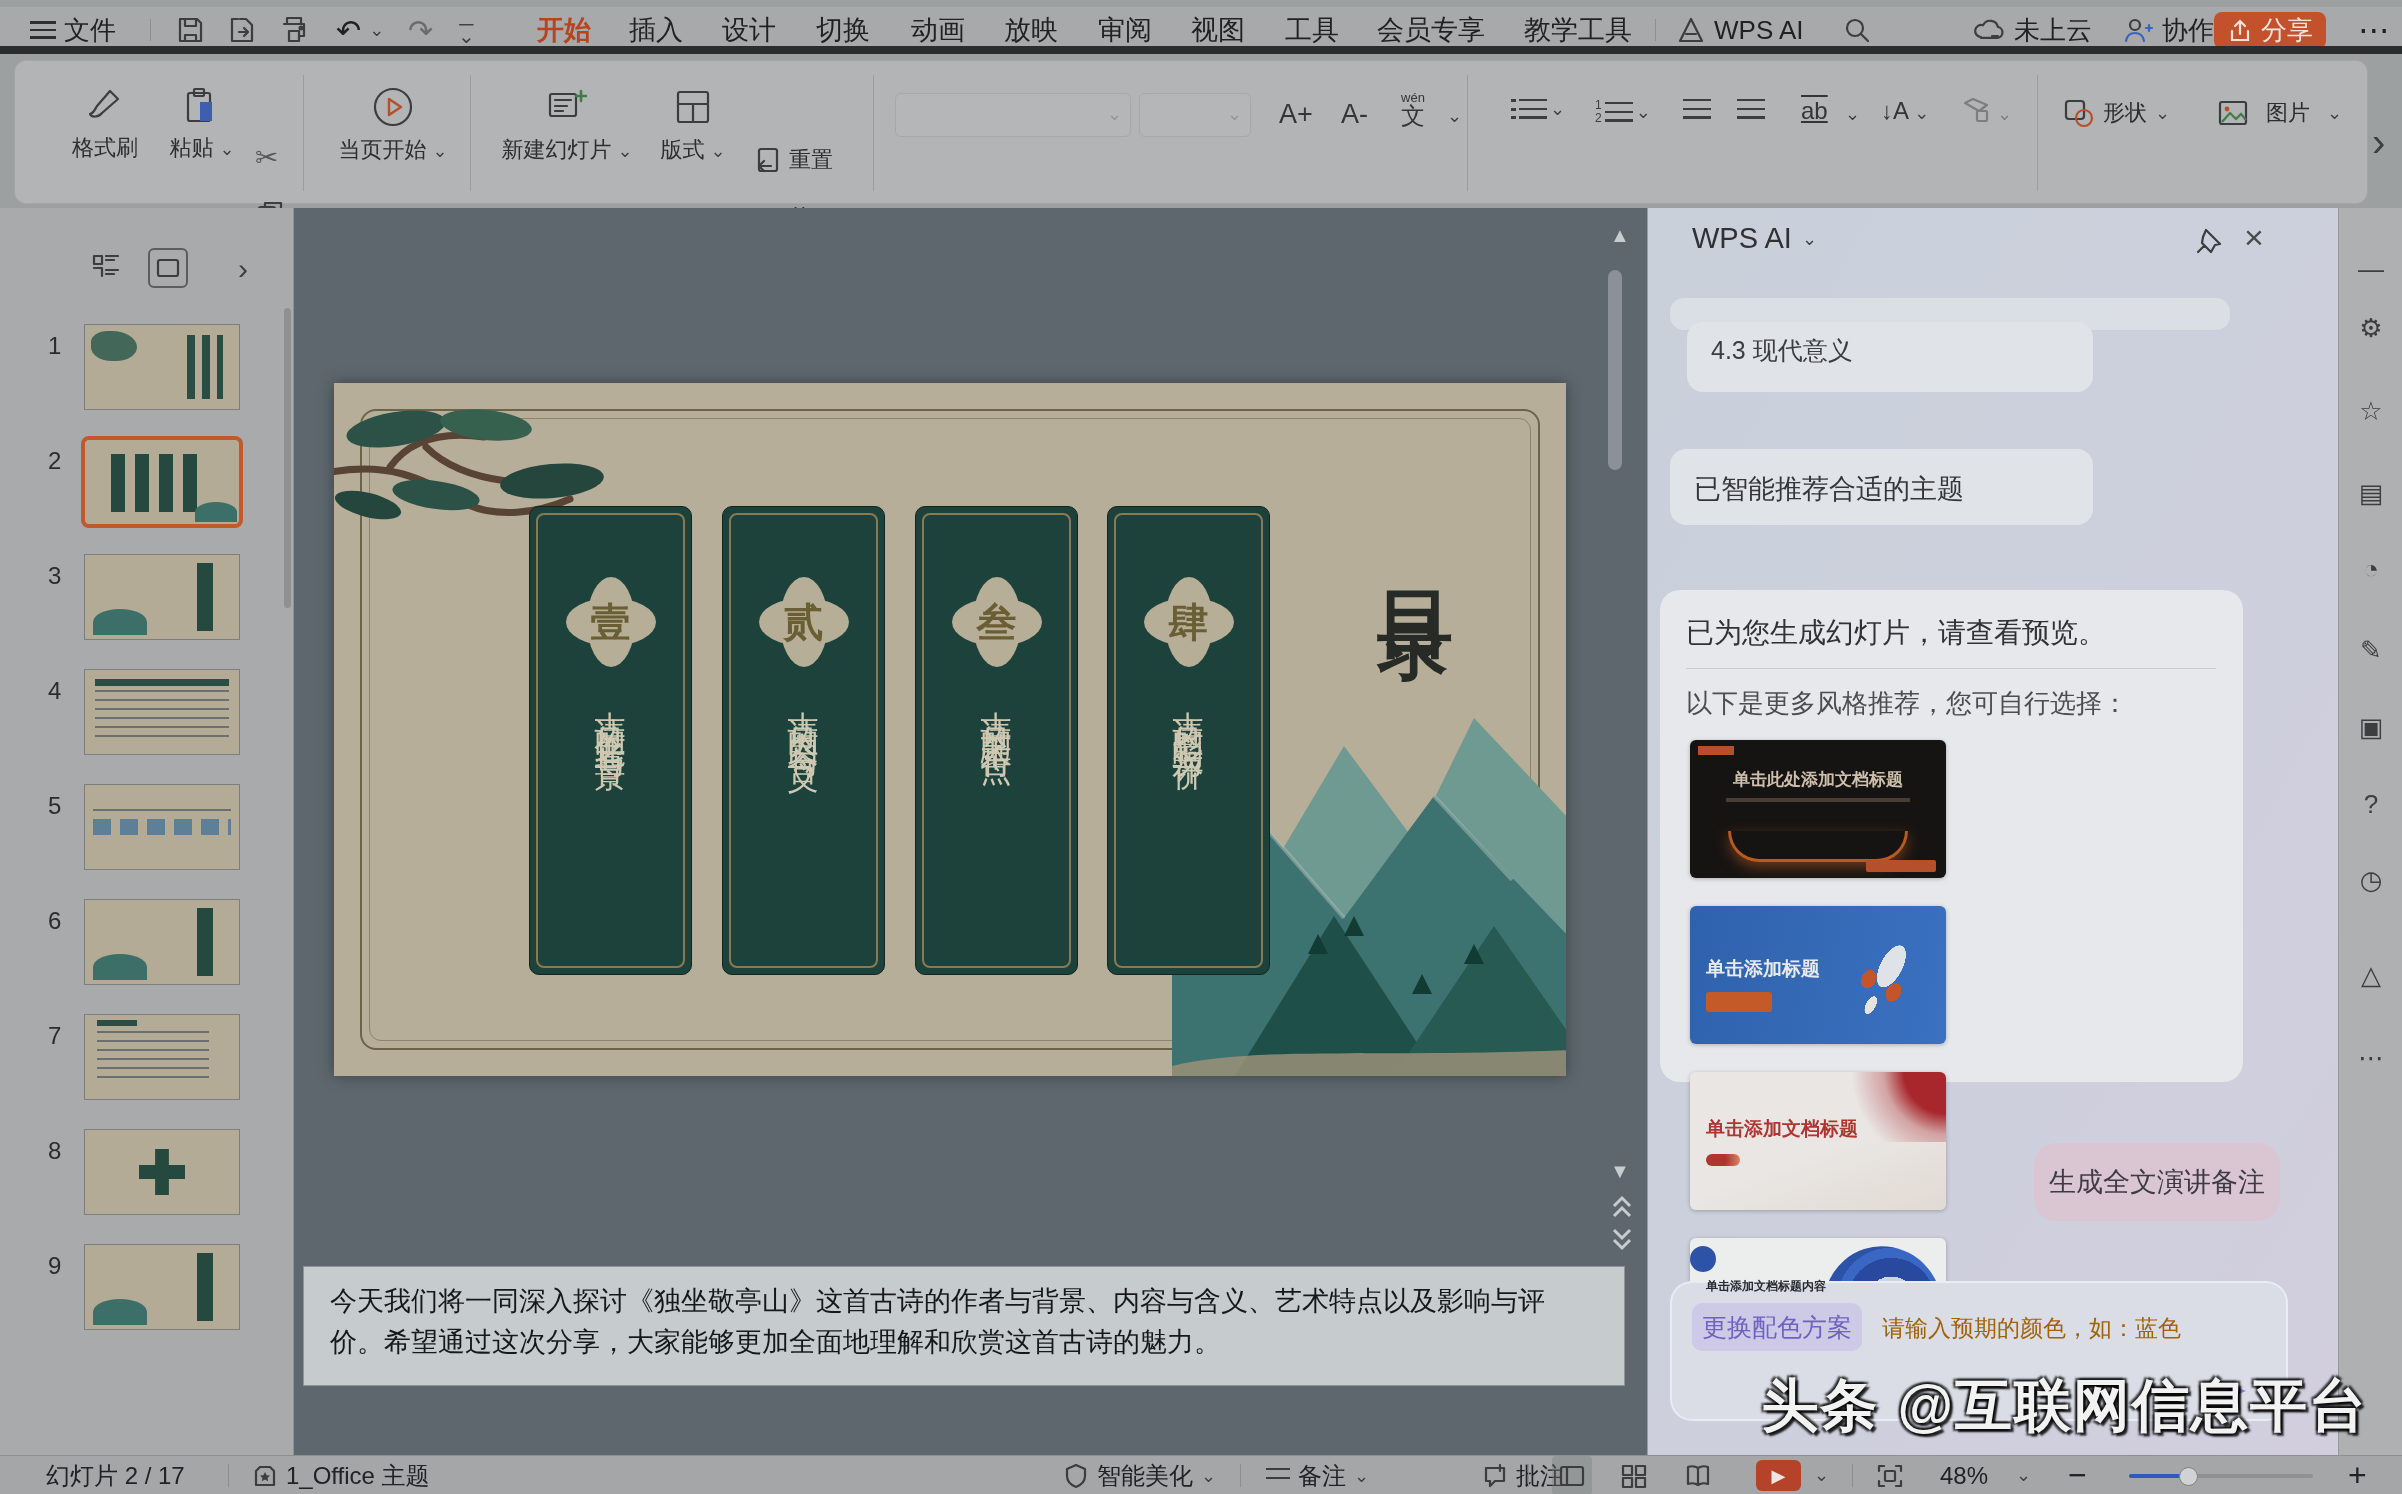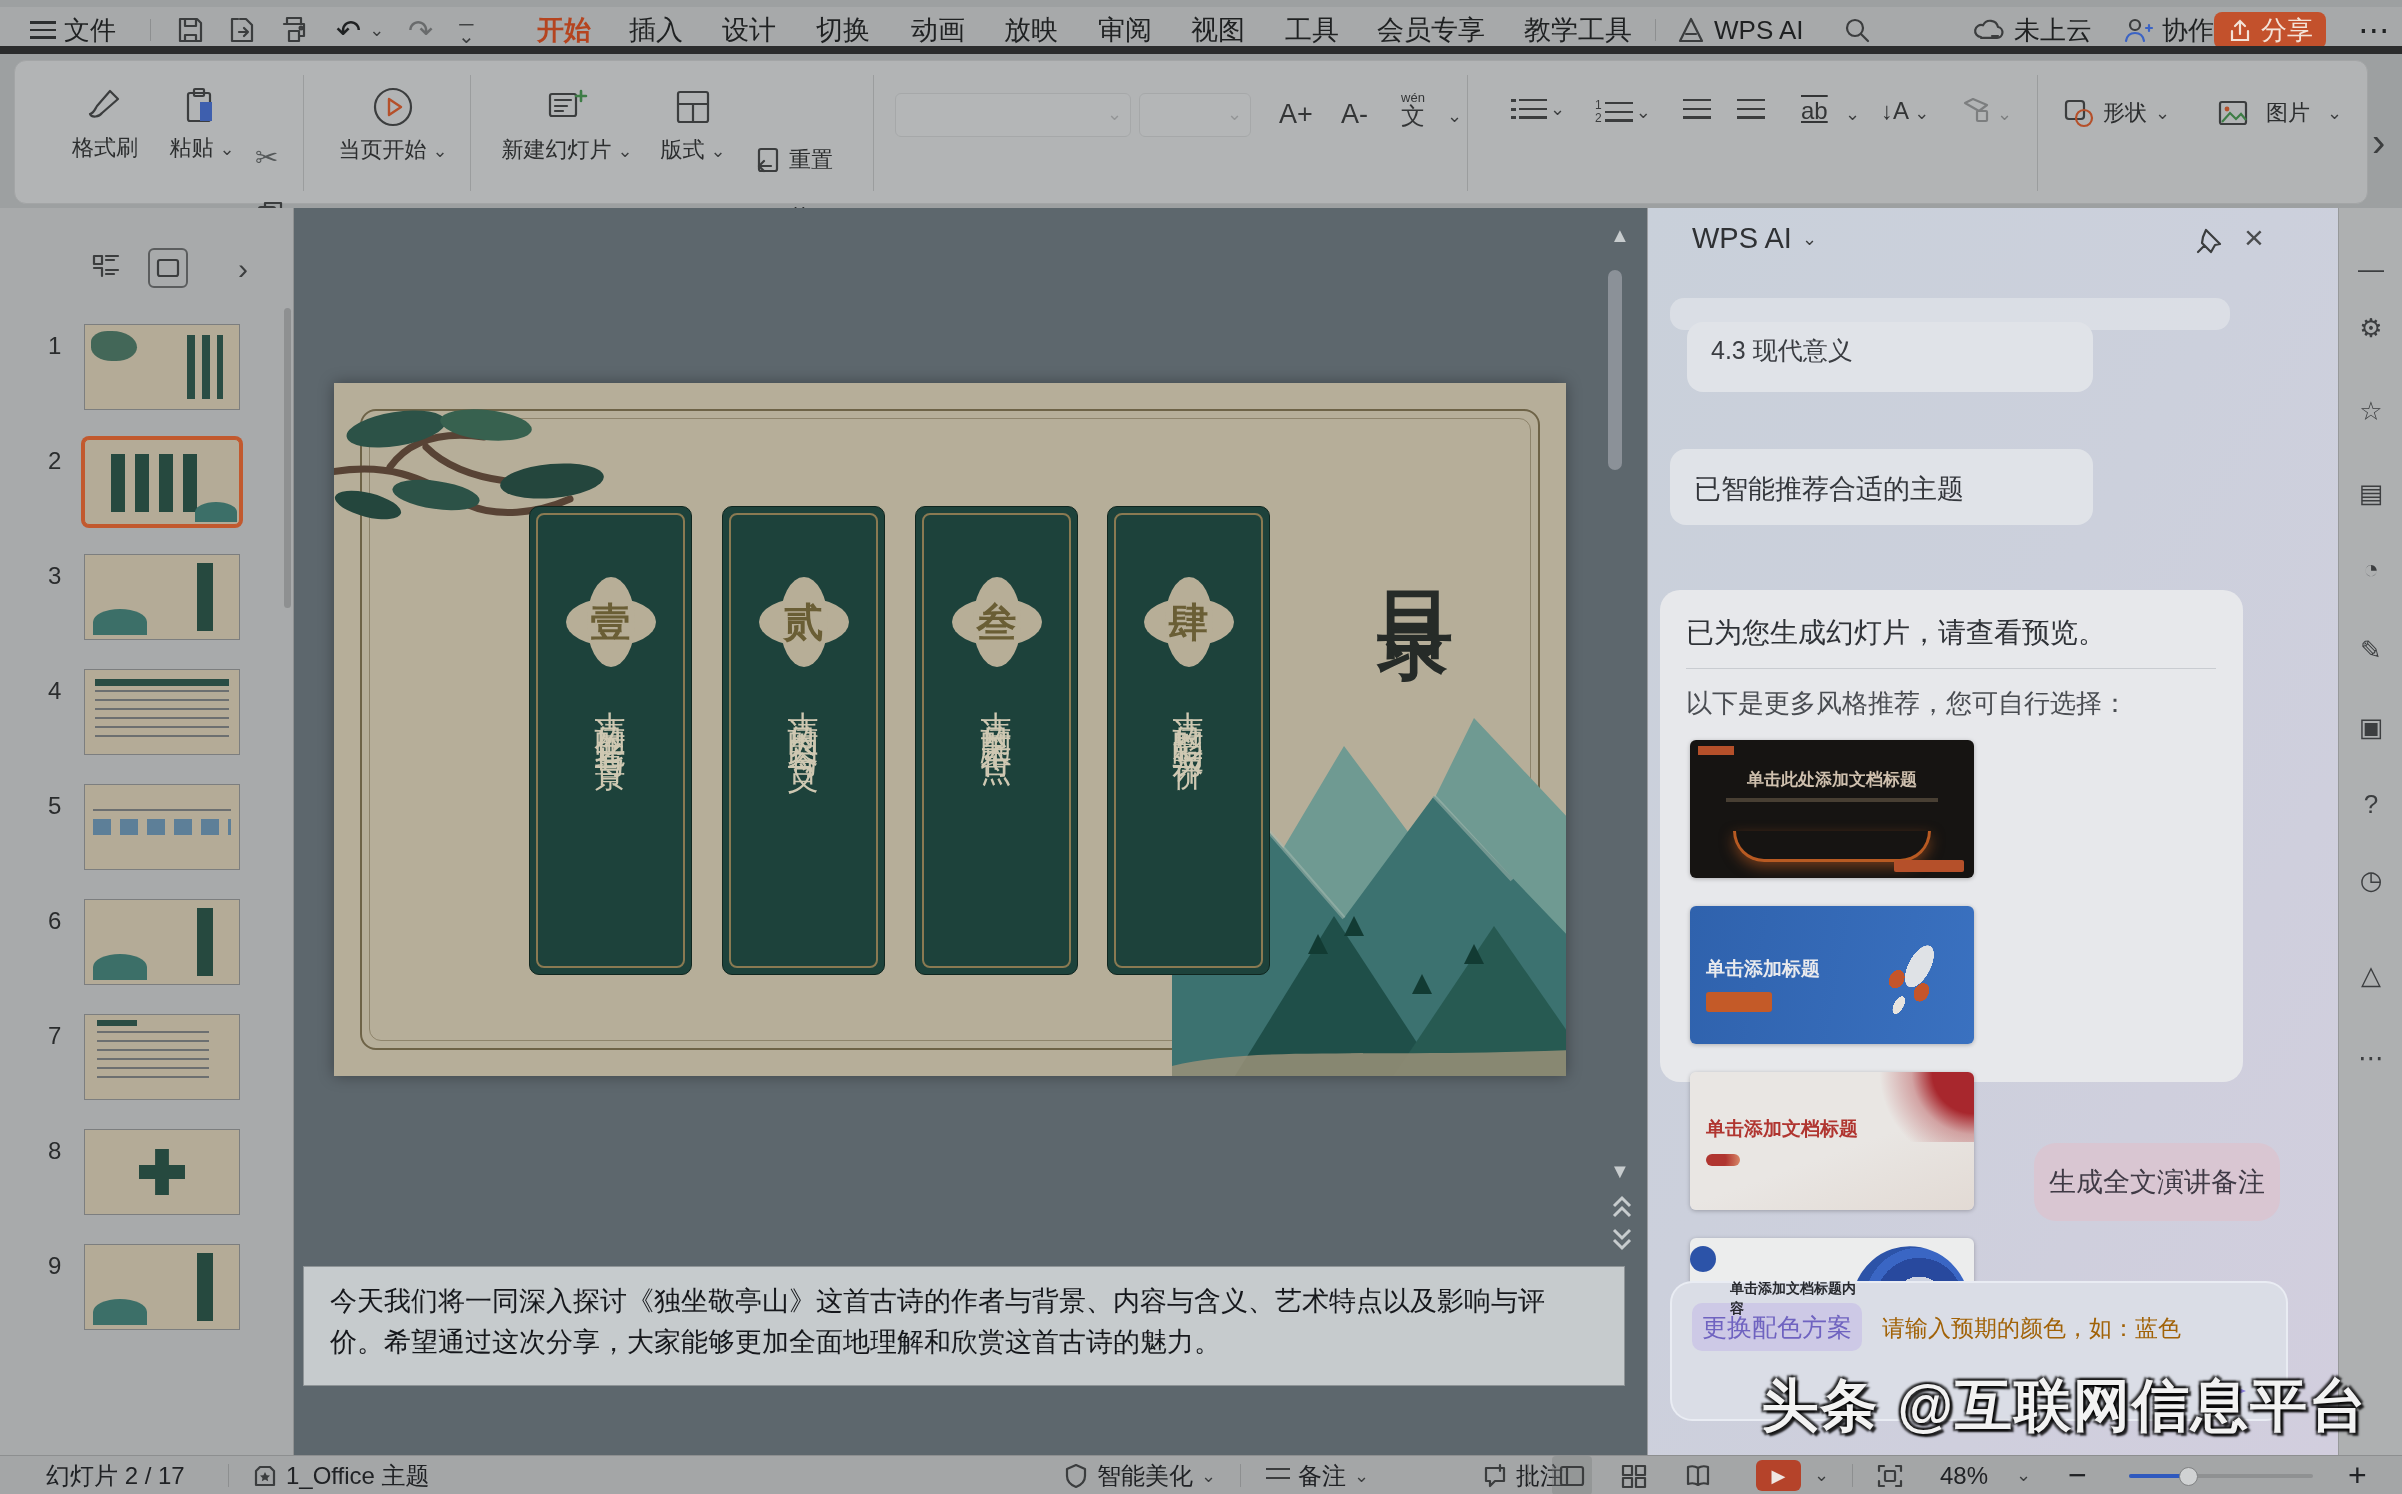--- a/index.html
+++ b/index.html
@@ -88,21 +88,21 @@
   #ai-sliver{left:22px;top:90px;width:560px;height:32px;background:#dde0e6;border-radius:14px;opacity:.85;}
   #ai-outline-card{left:39px;top:114px;width:406px;height:70px;}
   #ai-outline-card span{position:absolute;left:24px;top:12px;font-size:25px;color:#3a3d42;}
   #ai-reco-card{left:22px;top:241px;width:423px;height:76px;}
   #ai-reco-card span{position:absolute;left:24px;top:22px;font-size:27px;}
   #ai-big-card{left:12px;top:382px;width:583px;height:492px;background:#e7e8eb;border-radius:20px;}
   #ai-preview-msg{position:absolute;left:26px;top:24px;font-size:28px;color:#2f3237;}
   #ai-divider{position:absolute;left:26px;top:78px;width:530px;height:1px;background:#c9ccd1;}
   #ai-styles-msg{position:absolute;left:26px;top:96px;font-size:26px;color:#4a4d52;}
   #ai-cards{position:absolute;left:30px;top:150px;width:534px;display:flex;flex-wrap:wrap;gap:28px 26px;}
-  .style-card{position:relative;width:284px;height:138px;border-radius:6px;overflow:hidden;box-shadow:0 1px 4px rgba(0,0,0,.25);}
+  .style-card{position:relative;width:256px;height:138px;border-radius:6px;overflow:hidden;box-shadow:0 1px 4px rgba(0,0,0,.25);}
   .style-card .sc-title{position:absolute;z-index:3;}
   .sc-art,.sc-extra{position:absolute;}
   .sc-dark-car{background:#161412;}
   .sc-dark-car .sc-title{left:0;right:0;top:28px;text-align:center;color:#cfc0ae;font-weight:bold;font-size:17px;font-family:"DejaVu Serif",serif;}
   .sc-dark-car .sc-extra{left:36px;right:36px;top:58px;height:4px;background:#6b5c49;opacity:.6;}
   .sc-dark-car .sc-art{left:15%;right:15%;bottom:16px;height:28px;border:3px solid #b85a22;border-top:none;border-radius:0 0 44px 44px;box-shadow:0 5px 14px rgba(184,90,34,.55);}
   .sc-dark-car::before{content:"";position:absolute;left:8px;top:6px;width:36px;height:9px;background:#b5502a;}
   .sc-dark-car::after{content:"";position:absolute;right:10px;bottom:6px;width:70px;height:12px;background:#b5502a;border-radius:2px;}
   .sc-blue-rocket{background:linear-gradient(100deg,#2f62ad,#3a71c0);}
   .sc-blue-rocket .sc-title{left:16px;top:50px;color:#e9eaed;font-weight:bold;font-size:19px;}
@@ -113,21 +113,21 @@
      radial-gradient(ellipse 12px 16px at 32px 66px,#c4552a 60%,transparent 61%),
      radial-gradient(ellipse 12px 16px at 60px 66px,#c4552a 60%,transparent 61%),
      radial-gradient(ellipse 8px 16px at 46px 88px,#e7e4df 60%,transparent 61%);
      transform:rotate(28deg);}
   .sc-light-red{background:linear-gradient(160deg,#e9e6e3 55%,#e2dad4);}
   .sc-light-red::before{content:"";position:absolute;right:0;top:0;width:120px;height:70px;background:radial-gradient(circle at 100% 0,#a8272d 0 30%,rgba(168,39,45,.35) 45%,transparent 68%);}
   .sc-light-red .sc-title{left:16px;top:44px;color:#b03530;font-weight:bold;font-size:19px;font-family:"DejaVu Serif",serif;}
   .sc-light-red .sc-extra{left:16px;top:82px;width:34px;height:12px;background:radial-gradient(circle at 30% 50%,#b03530 40%,#d98a6a);border-radius:6px;}
   .sc-light-3d{background:#eceded;}
   .sc-light-3d::before{content:"";position:absolute;left:0;top:8px;width:26px;height:26px;border-radius:50%;background:#2c53a8;}
-  .sc-light-3d .sc-title{left:16px;top:40px;width:128px;color:#27292e;font-weight:bold;font-size:14px;line-height:1.45;margin-left:24px;}
+  .sc-light-3d .sc-title{left:16px;top:40px;width:128px;color:#27292e;font-weight:bold;font-size:12px;line-height:1.45;}
   .sc-light-3d .sc-art{right:4px;top:8px;width:118px;height:122px;border-radius:50%;transform:rotate(-18deg);background:
      radial-gradient(circle at 58% 48%,#c0392b 0 11%,#d86a35 11% 19%,#cfd4e2 19% 27%,#28499e 27% 47%,#3a66c4 47% 58%,#2c53a8 58% 72%,transparent 72%);}
   #ai-notes-btn{position:absolute;left:386px;top:935px;width:246px;height:78px;background:#d9c6d2;border-radius:22px;display:flex;align-items:center;justify-content:center;font-size:27px;color:#3f3a45;}
   #ai-input-card{position:absolute;left:22px;top:1073px;width:614px;height:136px;background:#dadde6;border:2px solid rgba(240,242,248,.7);border-radius:22px;}
   #ai-color-tag{position:absolute;left:20px;top:20px;width:170px;height:48px;background:#cdc9e6;border-radius:10px;display:flex;align-items:center;justify-content:center;font-size:25px;color:#6f63c0;}
   #ai-color-input{position:absolute;left:210px;top:30px;font-size:23px;color:#a16207;}
   #ai-send{position:absolute;right:34px;bottom:10px;}
 
   
   #right-toolbar{left:2338px;top:208px;width:64px;height:1247px;background:#aeb0b1;border-left:1px solid #97999a;}

